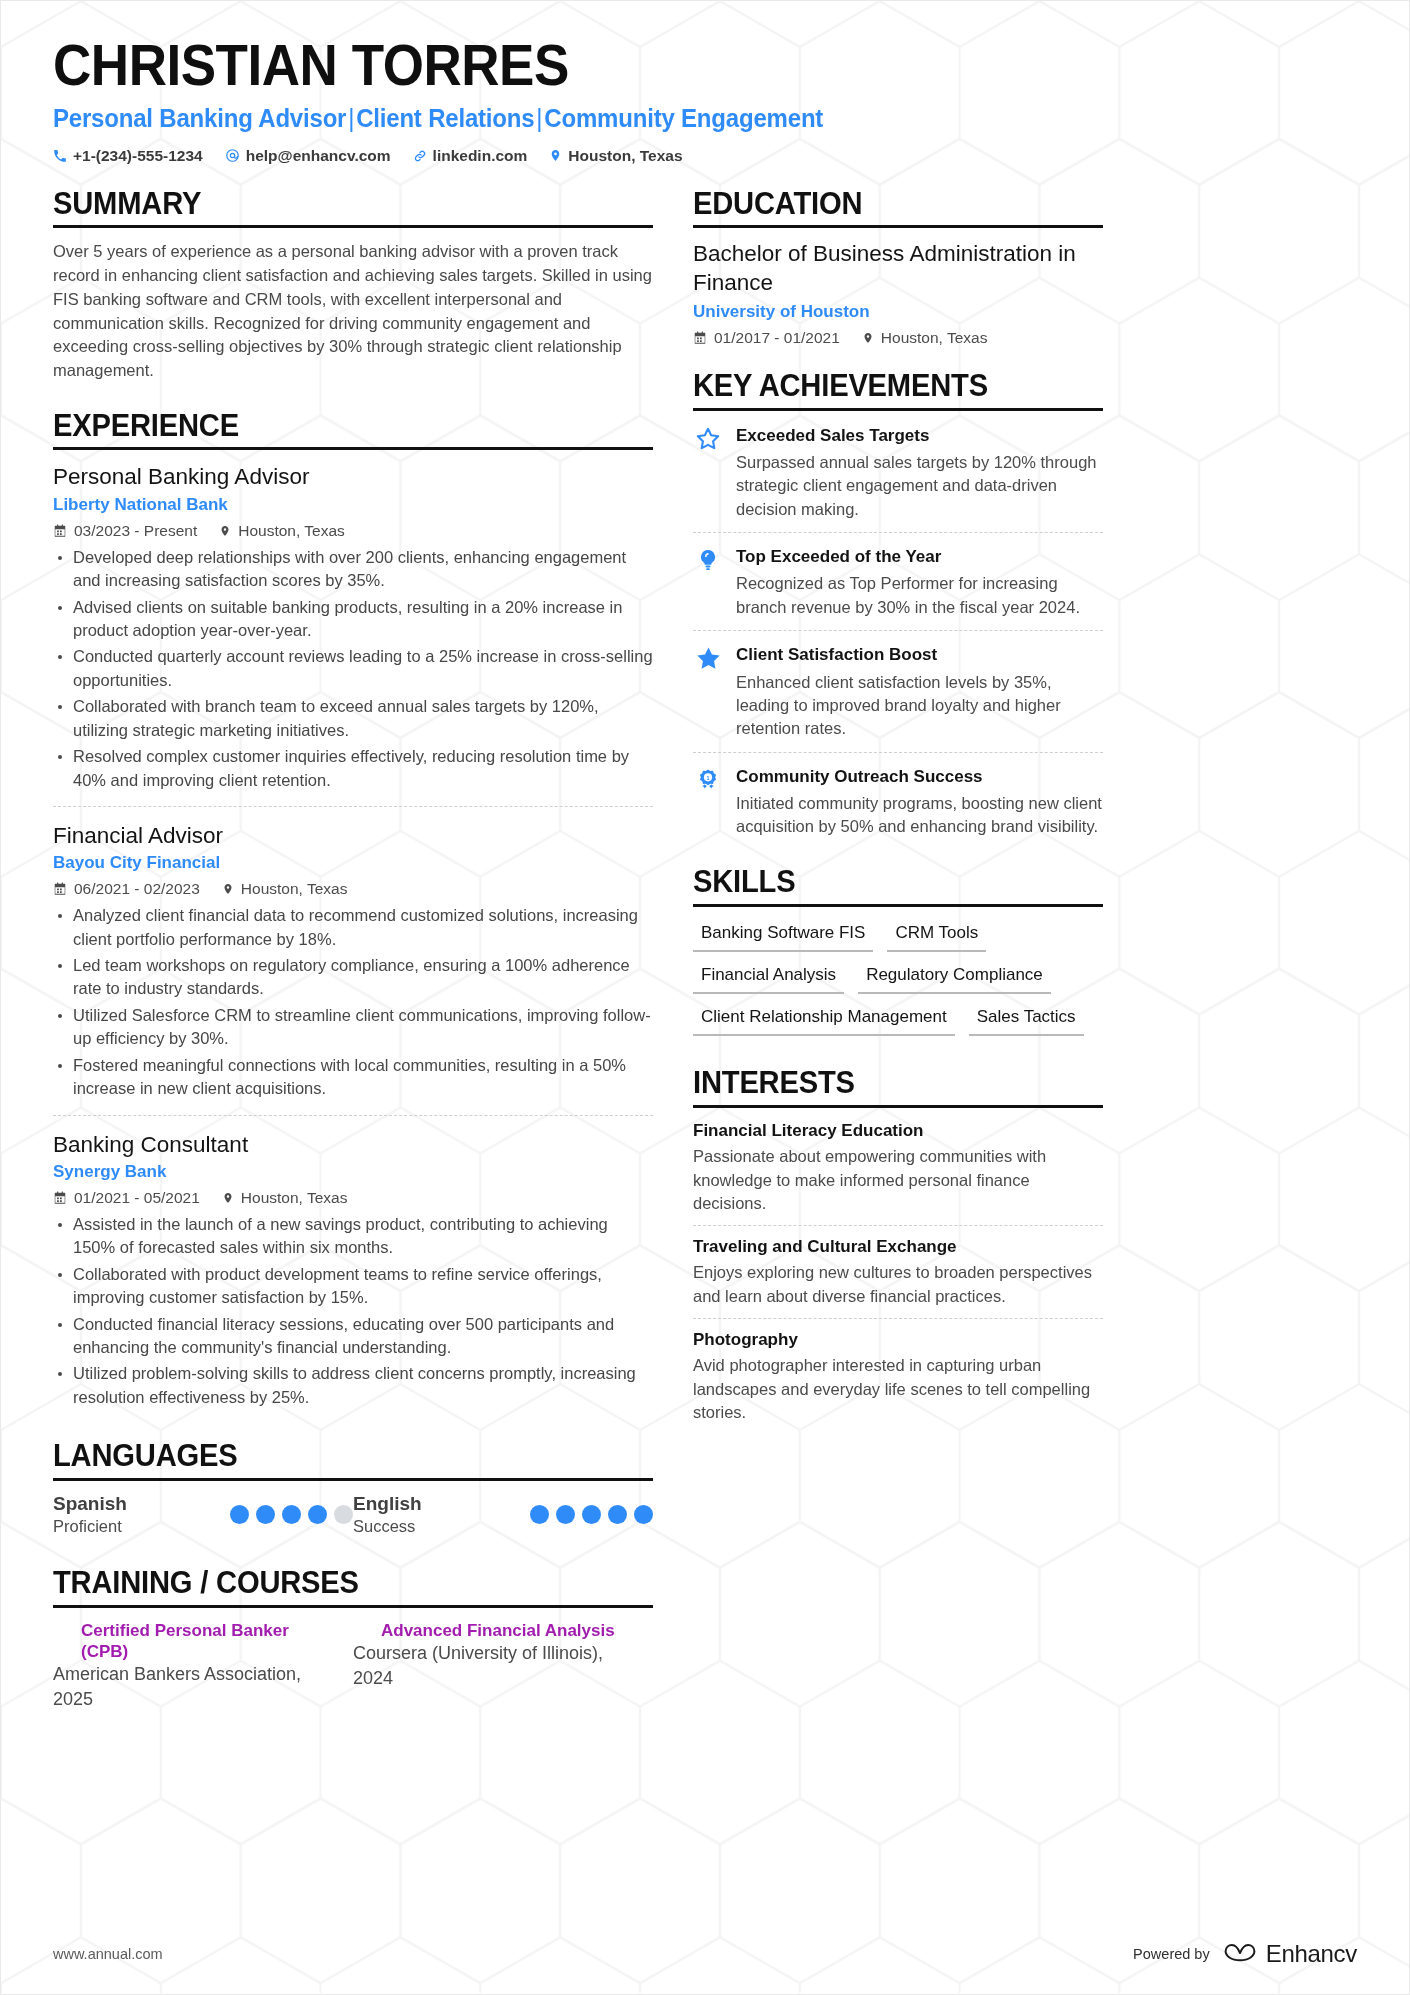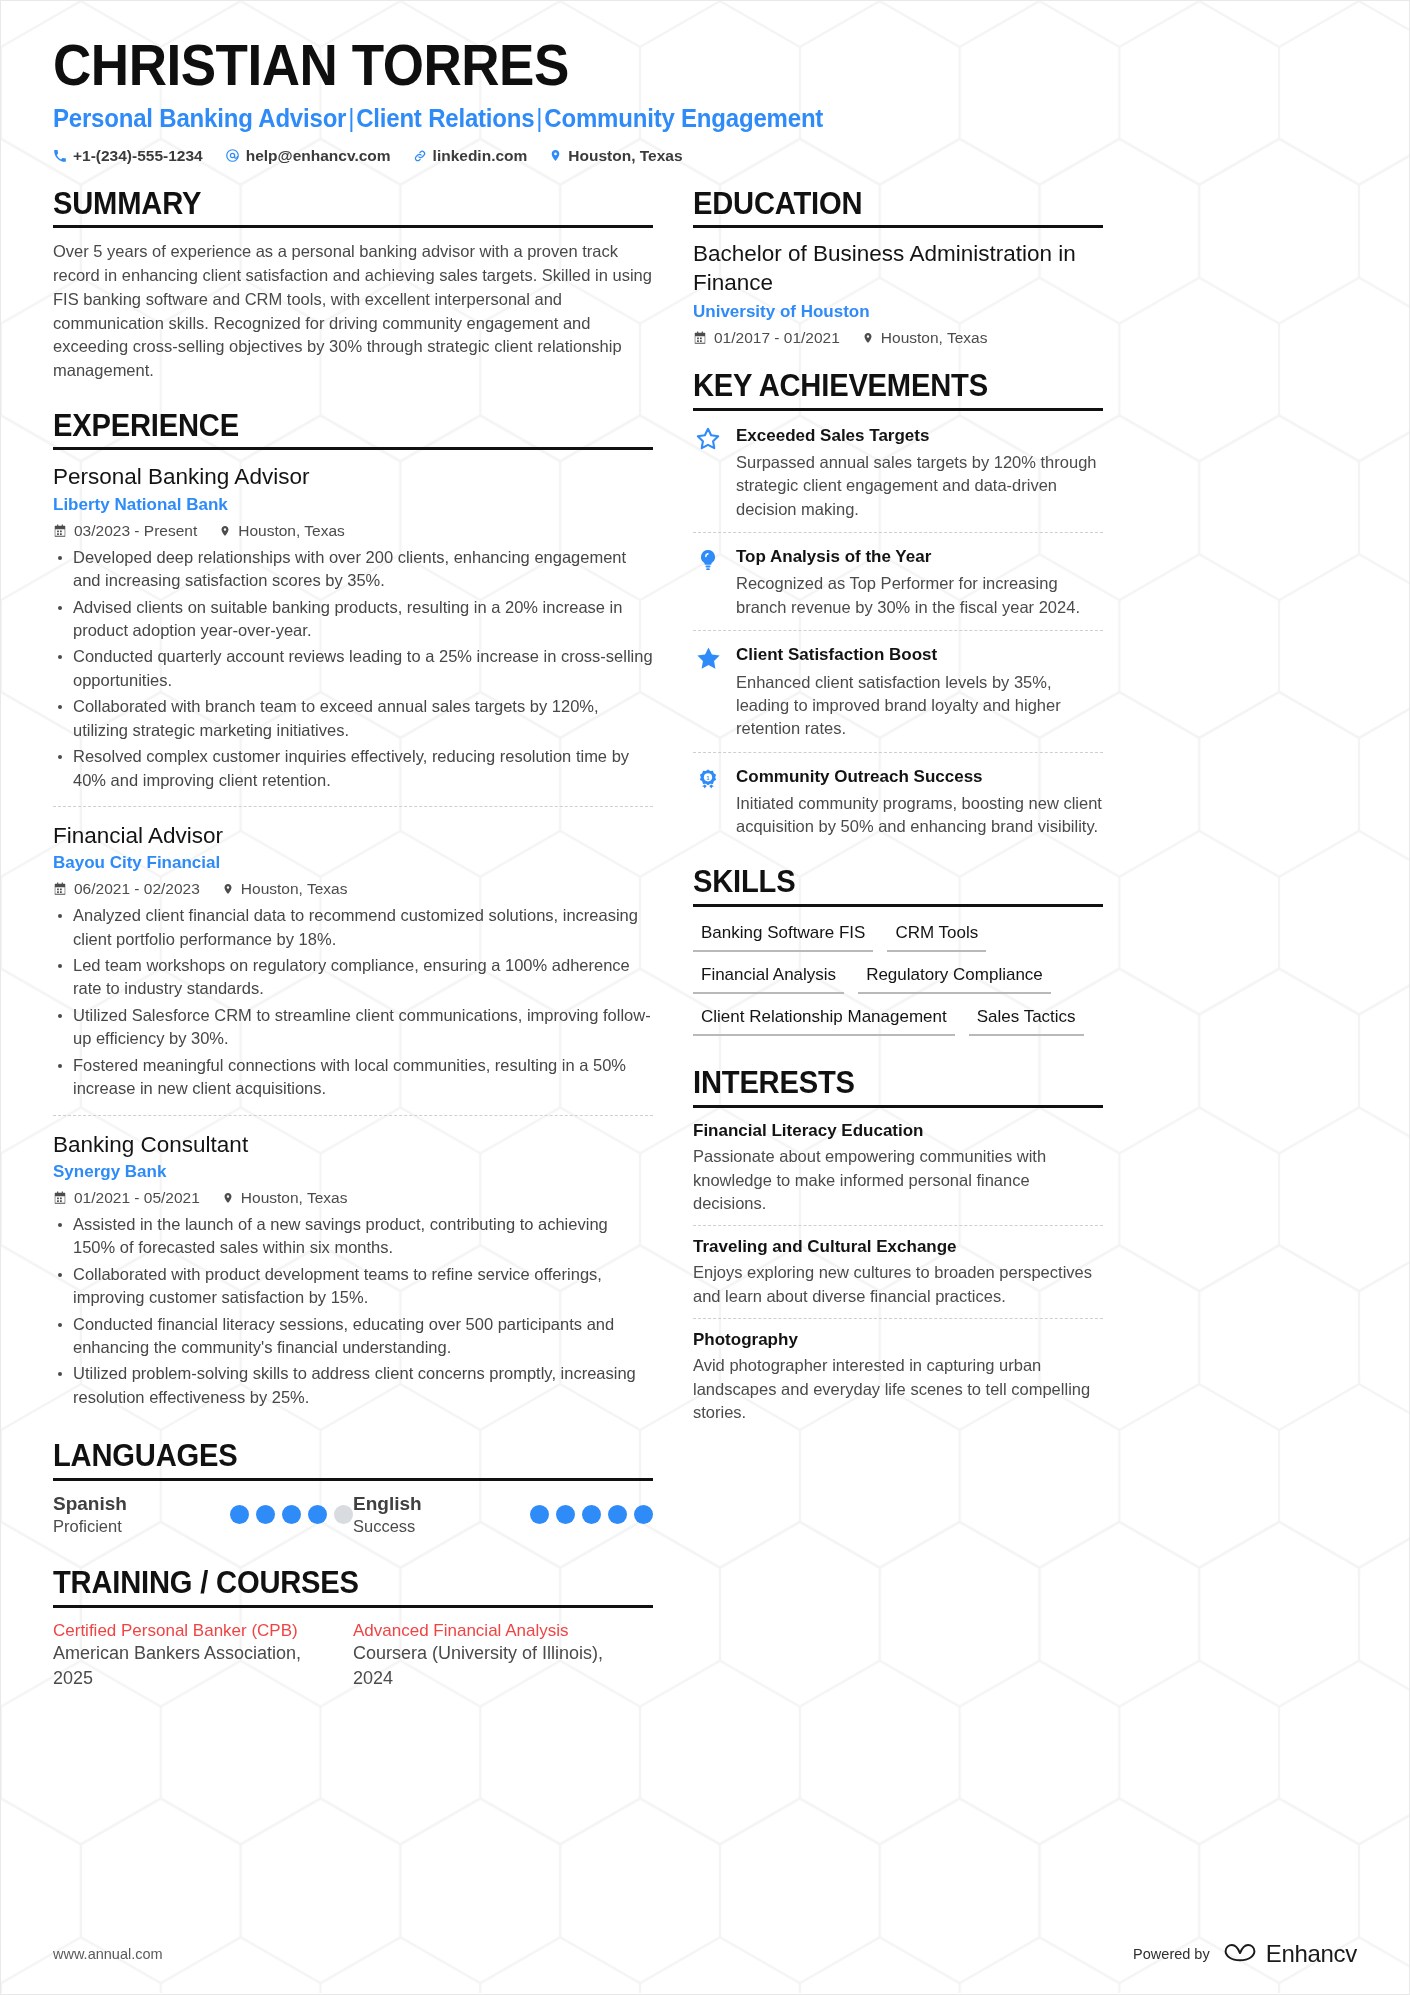--- a/index.html
+++ b/index.html
@@ -227,21 +227,21 @@
   .lang-info { flex: 1; }
   .lang-name { font-size: 19px; font-weight: bold; color: #404040; }
   .lang-level { font-size: 16.5px; color: #4b4b4b; margin-top: 2px; }
   .dots { display: flex; gap: 7px; align-items: center; padding-top: 12px; }
   .dot { width: 19px; height: 19px; border-radius: 50%; background: #d8dbe0; }
   .dot.on { background: #2e8bf7; }
 
   
   .courses { display: flex; gap: 0; }
   .course { flex: 0 0 300px; padding-right: 18px; }
-  .course-title { font-size: 17px; font-weight: normal; color: #ef4444; line-height: 1.25; }
+  .course-title { font-size: 17px; font-weight: bold; color: #a21caf; line-height: 1.25; margin-left: 28px; }
   .course-sub { font-size: 18px; color: #4b4b4b; line-height: 1.4; }
 
   
   .footer {
     position: absolute;
     left: 0; right: 0; bottom: 26px;
     padding: 0 52px;
     display: flex;
     align-items: center;
     justify-content: space-between;
@@ -539,21 +539,21 @@
 
           <div class="ach">
             <div class="ach-ic">
               <svg width="24" height="26" viewBox="0 0 24 24" fill="currentColor">
                   <path d="M12 2a7 7 0 0 0-4.2 12.6c.6.45.95 1.1.95 1.8v.35h6.5v-.35c0-.7.35-1.35.95-1.8A7 7 0 0 0 12 2zm-3 6.3a3.4 3.4 0 0 1 2.6-3.2.8.8 0 1 1 .35 1.55A1.8 1.8 0 0 0 10.6 8.4a.8.8 0 0 1-1.6-.1z" fill-rule="evenodd"></path>
                   <rect x="9.5" y="17.6" width="5" height="2" rx="1"></rect>
                   <rect x="10.2" y="20.2" width="3.6" height="1.9" rx="0.95"></rect>
                 </svg>
             </div>
             <div>
-              <div class="ach-title">Top Analysis of the Year</div>
+              <div class="ach-title">Top Exceeded of the Year</div>
               <div class="ach-desc">Recognized as Top Performer for increasing branch revenue by 30% in the fiscal year 2024.</div>
             </div>
           </div>
 
           <div class="ach-sep"></div>
 
           <div class="ach">
             <div class="ach-ic">
               <svg width="27" height="27" viewBox="0 0 24 24" fill="currentColor">
                   <path d="M12 2.2l3.05 6.2 6.85 1-4.95 4.85 1.17 6.8L12 17.85 5.88 21.05l1.17-6.8L2.1 9.4l6.85-1L12 2.2z"></path>

